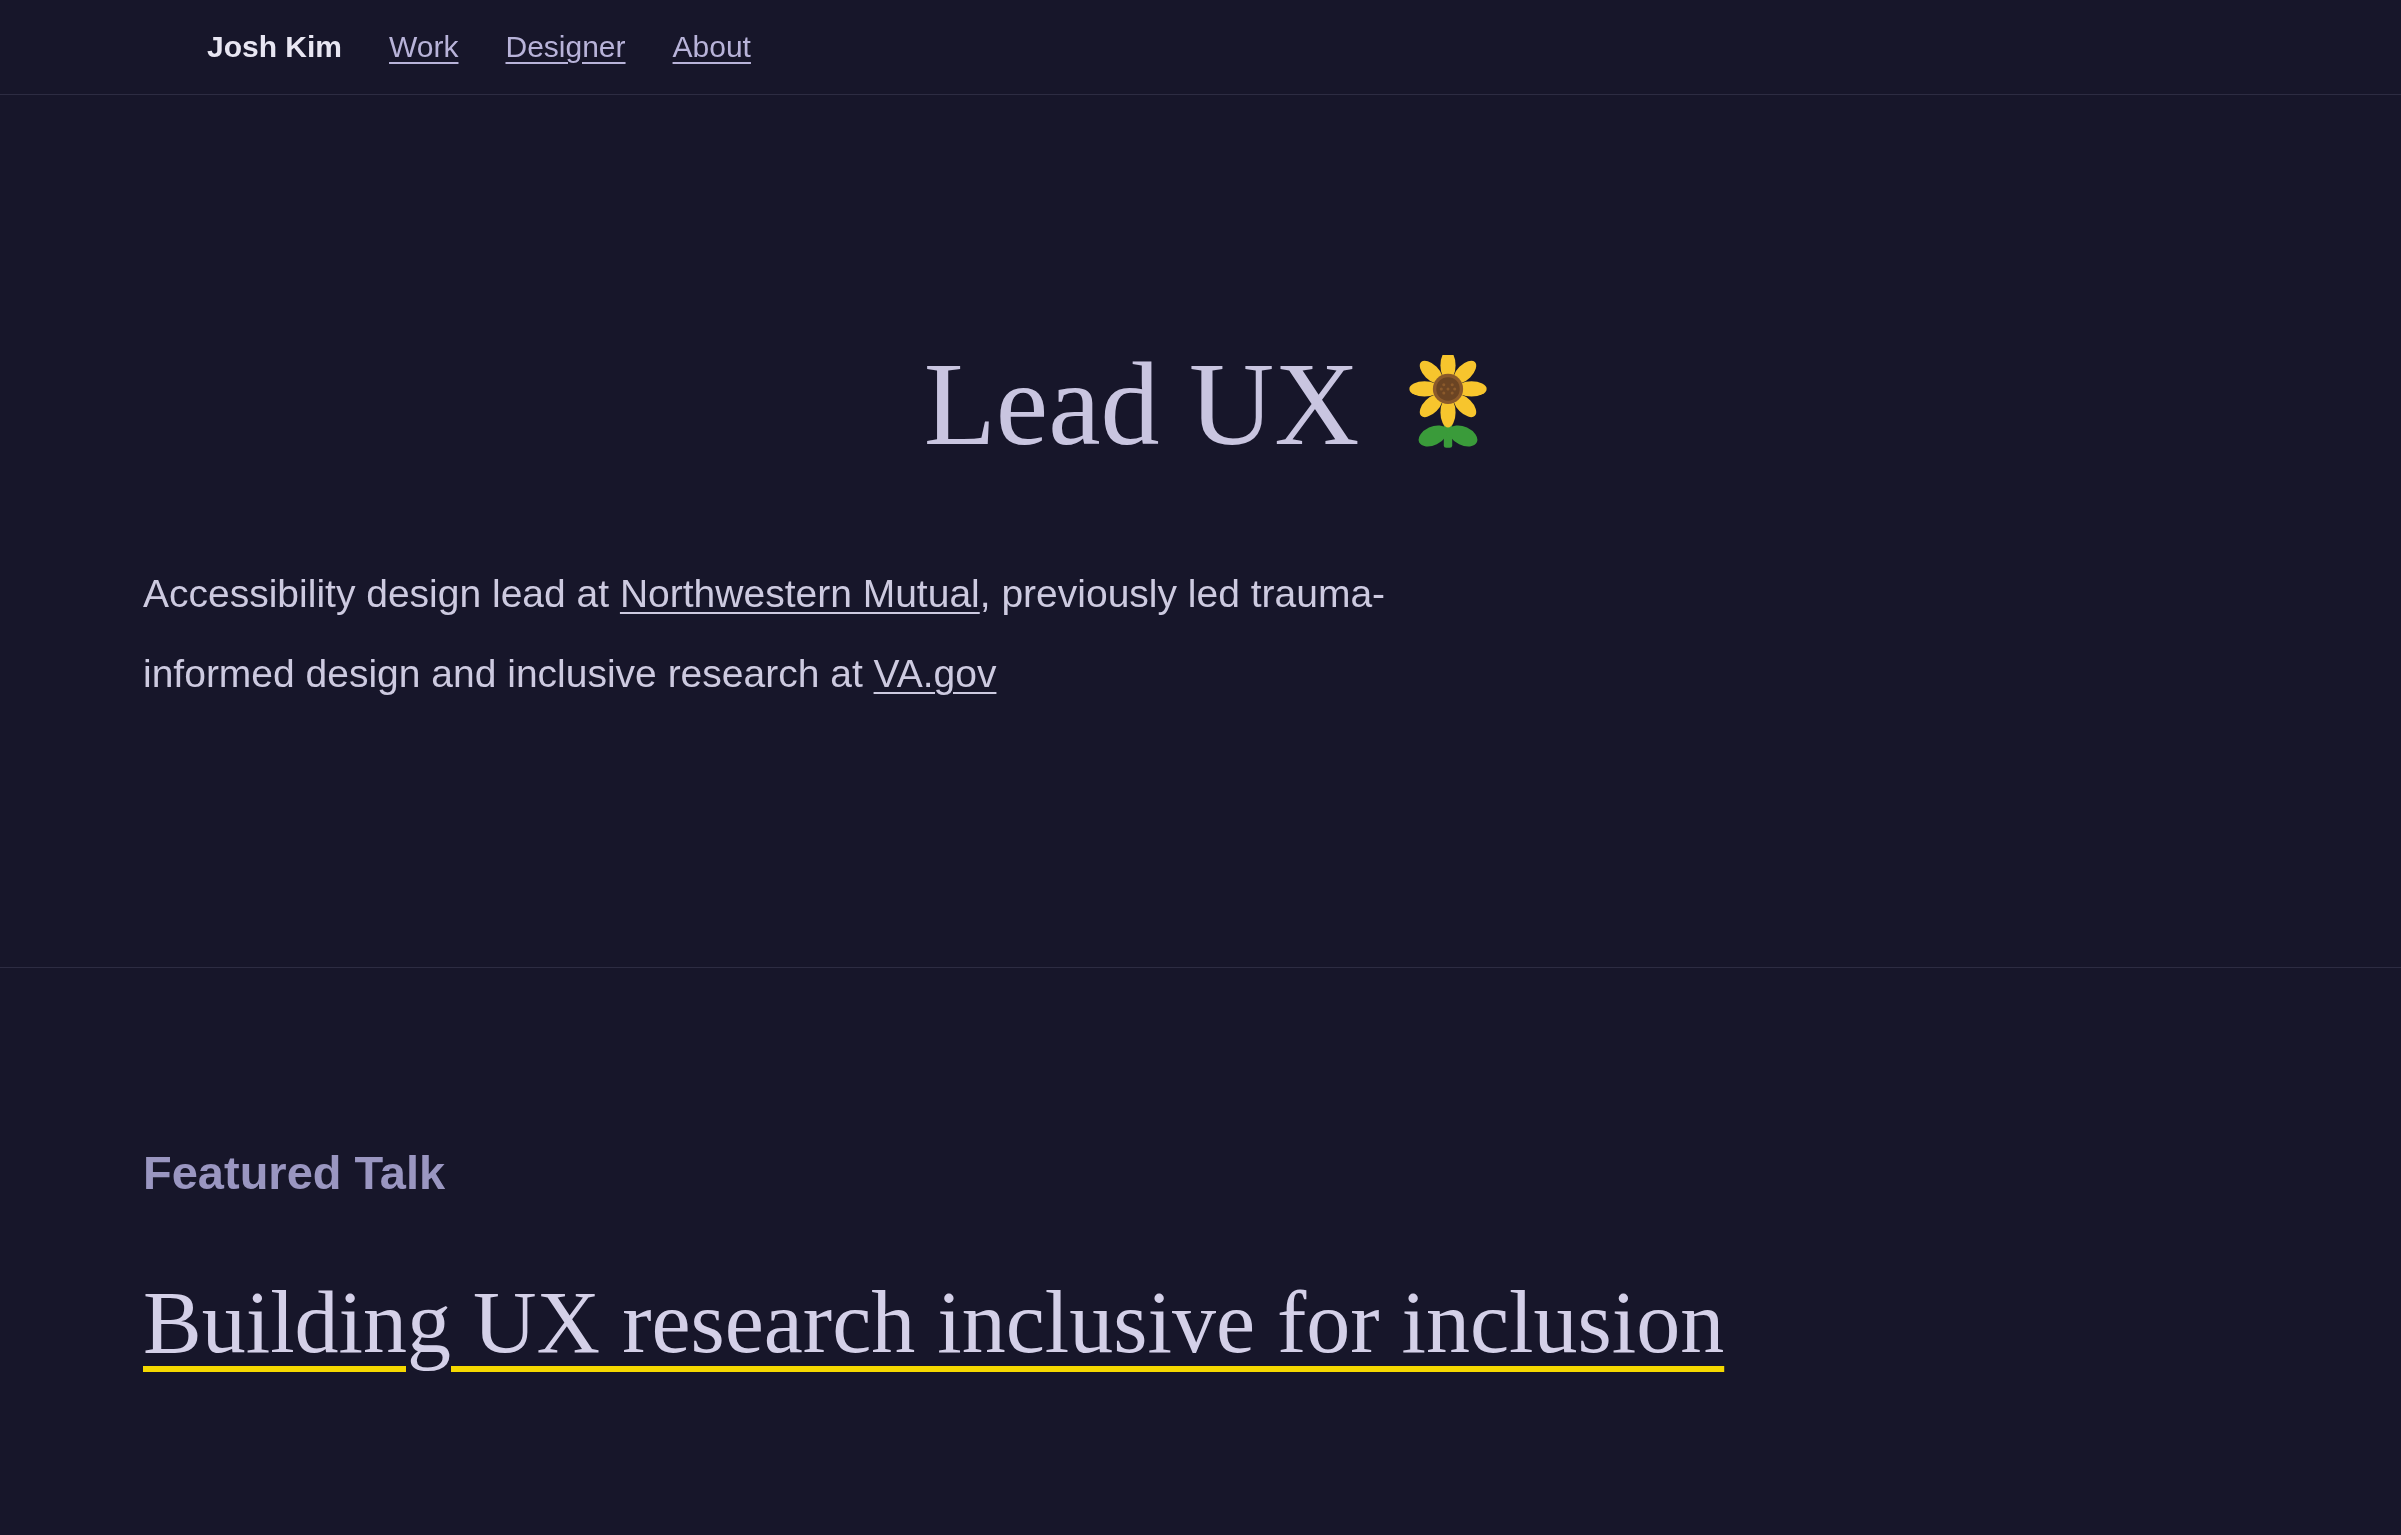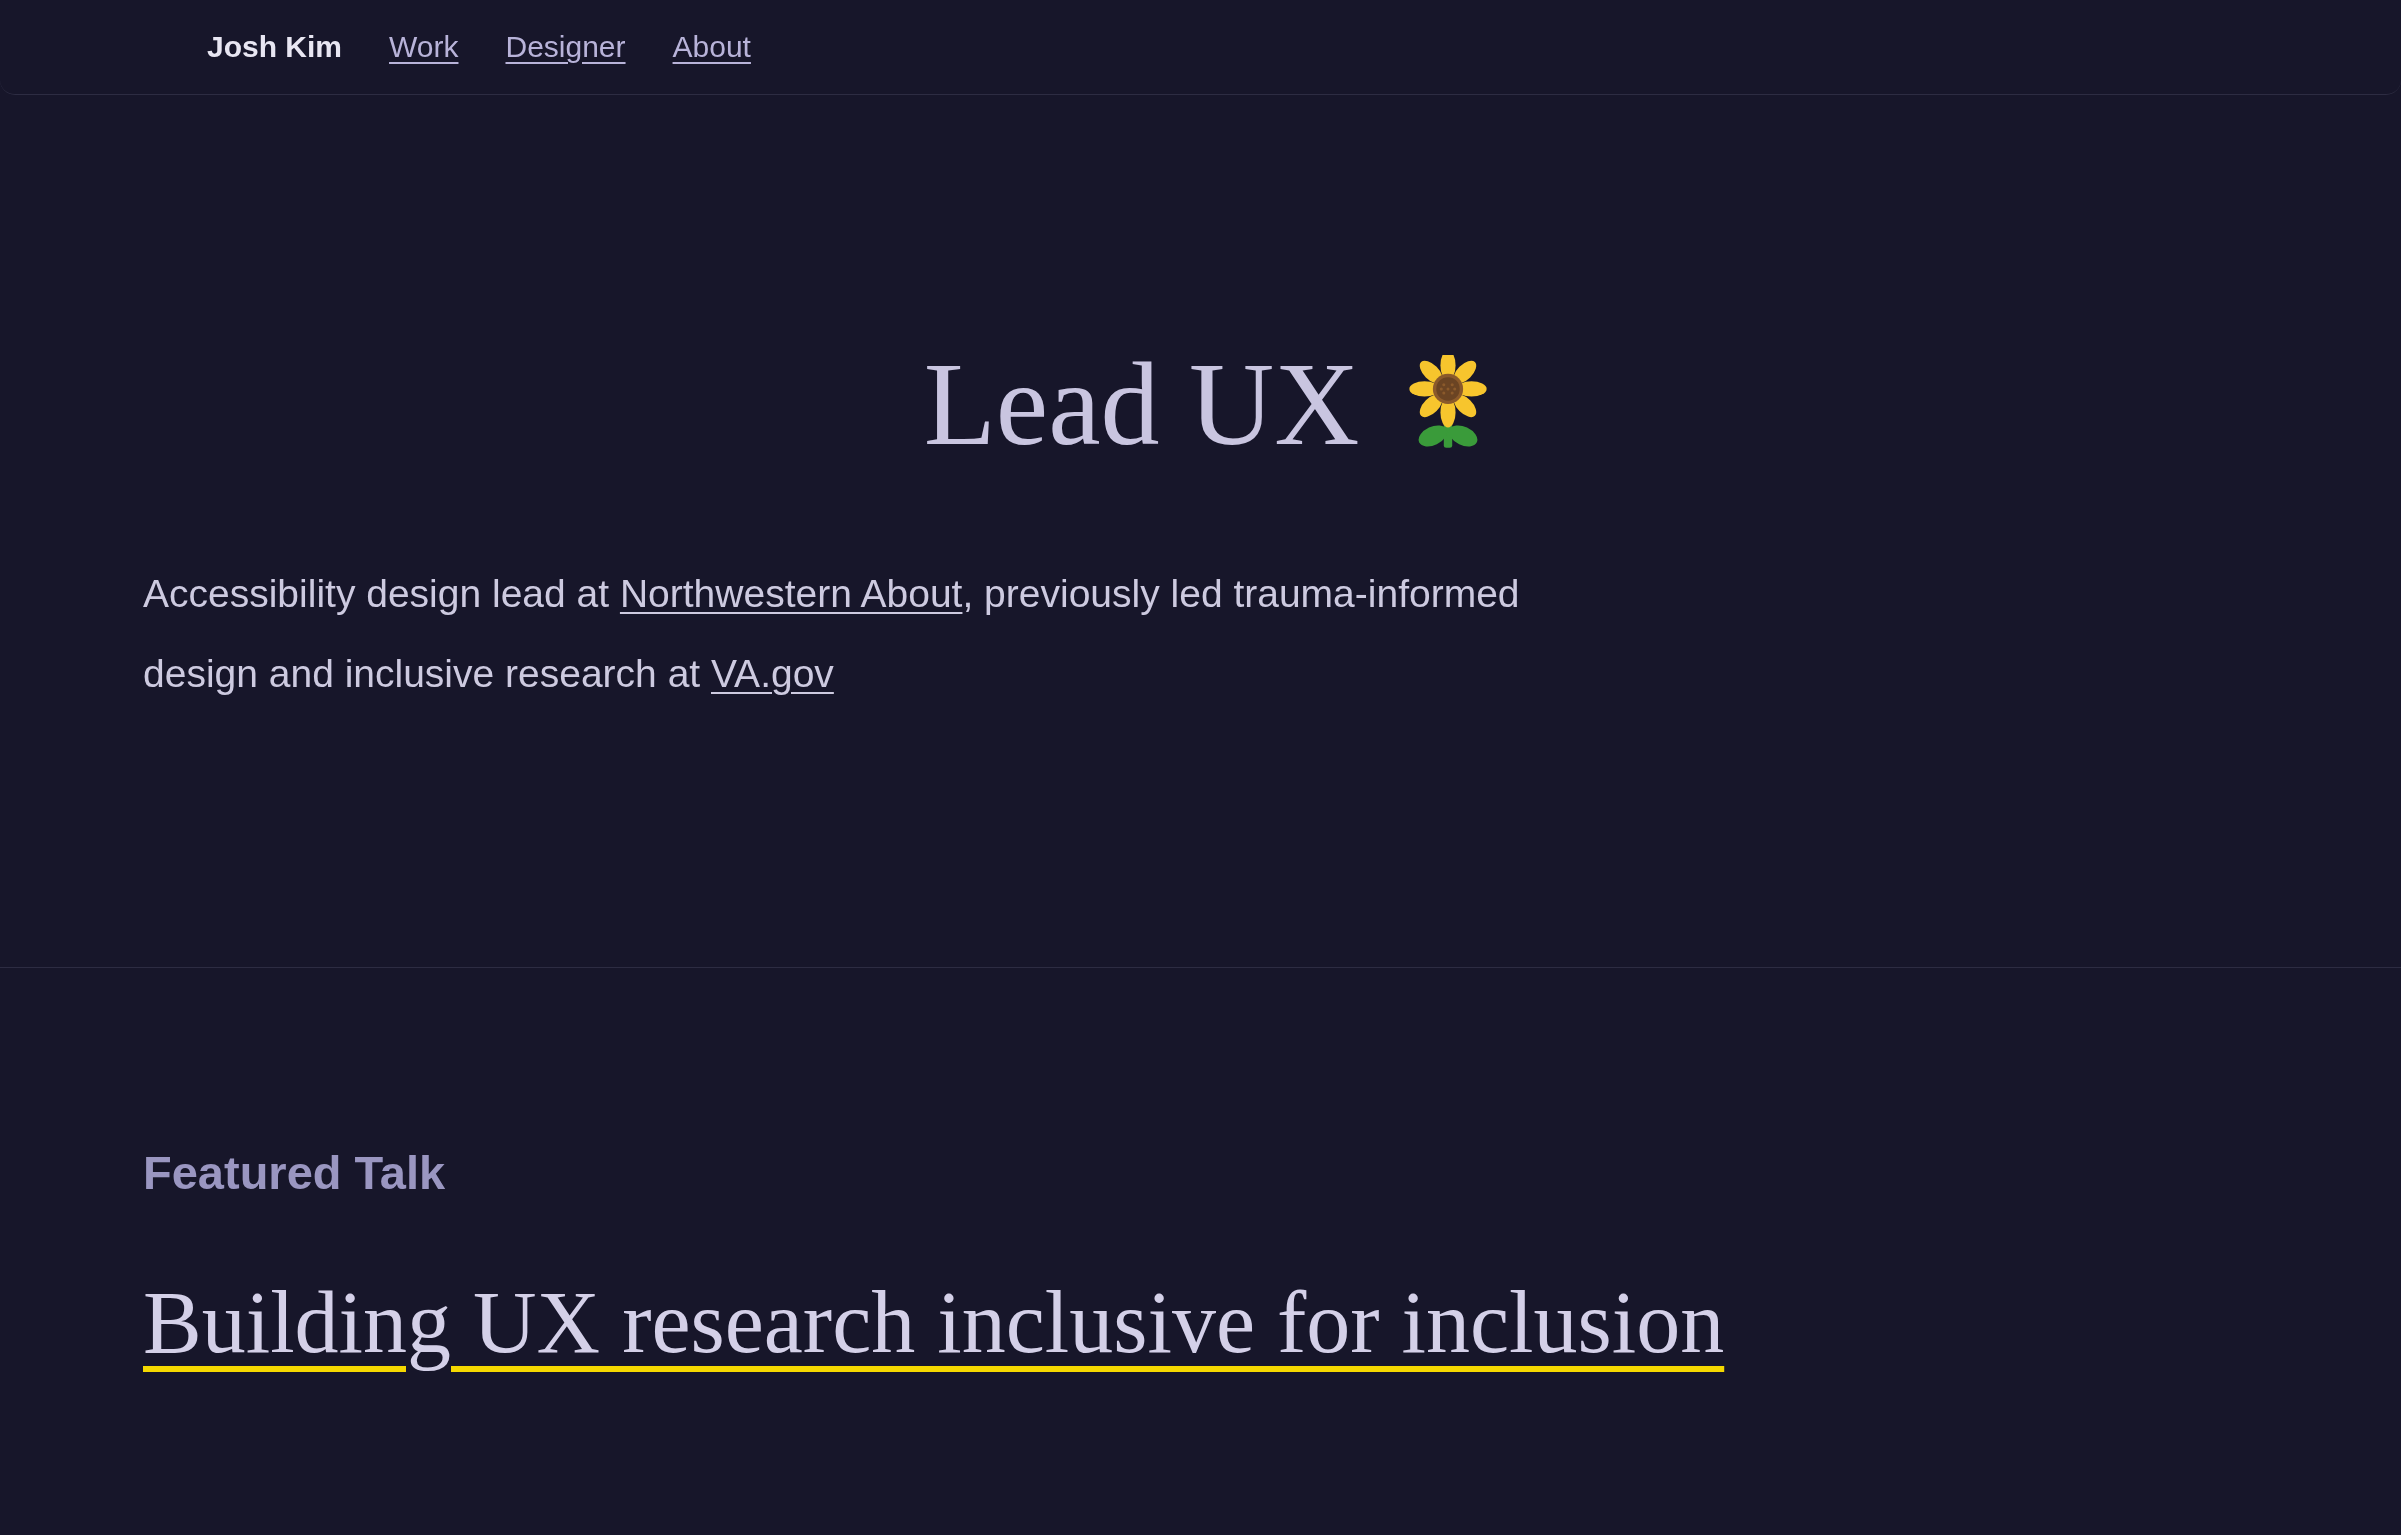--- a/index.html
+++ b/index.html
@@ -11,21 +11,20 @@
     body {
       background-color: #17162a;
       color: #cdcae0;
       font-family: -apple-system, BlinkMacSystemFont, "Segoe UI", Helvetica, Arial, sans-serif;
       min-height: 100vh;
     }
 
     .header {
       border-bottom: 0.8px solid #2d2c42;
       padding: 30px 4px;
-      border-radius: 15px;
     }
 
     .nav {
       max-width: 2273px;
       margin: 0 auto;
       padding: 0 143px;
       display: flex;
       align-items: center;
       gap: 47px;
     }
@@ -164,21 +163,21 @@
             <circle cx="45" cy="45" r="1.8"></circle>
             <circle cx="55" cy="45" r="1.8"></circle>
             <circle cx="42" cy="40" r="1.8"></circle>
             <circle cx="58" cy="40" r="1.8"></circle>
           </g>
         </svg>
       </span>
     </span>
   </h1>
   <p class="hero-description">
-    <span>Accessibility design lead at </span><a href="#" class="inline-link">Northwestern About</a><span>, previously led trauma-informed design and inclusive research at </span><a href="#" class="inline-link">VA.gov</a>
+    <span>Accessibility design lead at </span><a href="#" class="inline-link">Northwestern Mutual</a><span>, previously led trauma-informed design and inclusive research at </span><a href="#" class="inline-link">VA.gov</a>
   </p>
 </section>
 
 <section class="featured-section">
   <p class="featured-label">Featured Talk</p>
   <h2 class="featured-title">
     <a href="#" class="featured-title-link">Building UX research inclusive for inclusion</a>
   </h2>
 </section>
 

